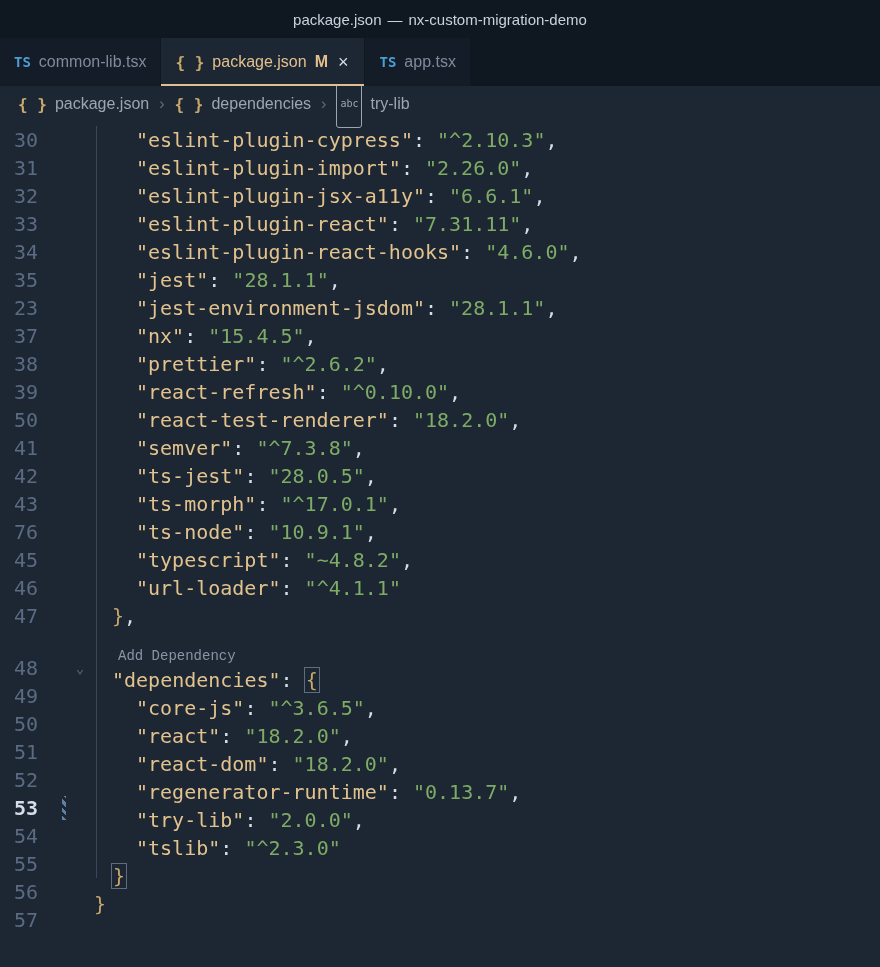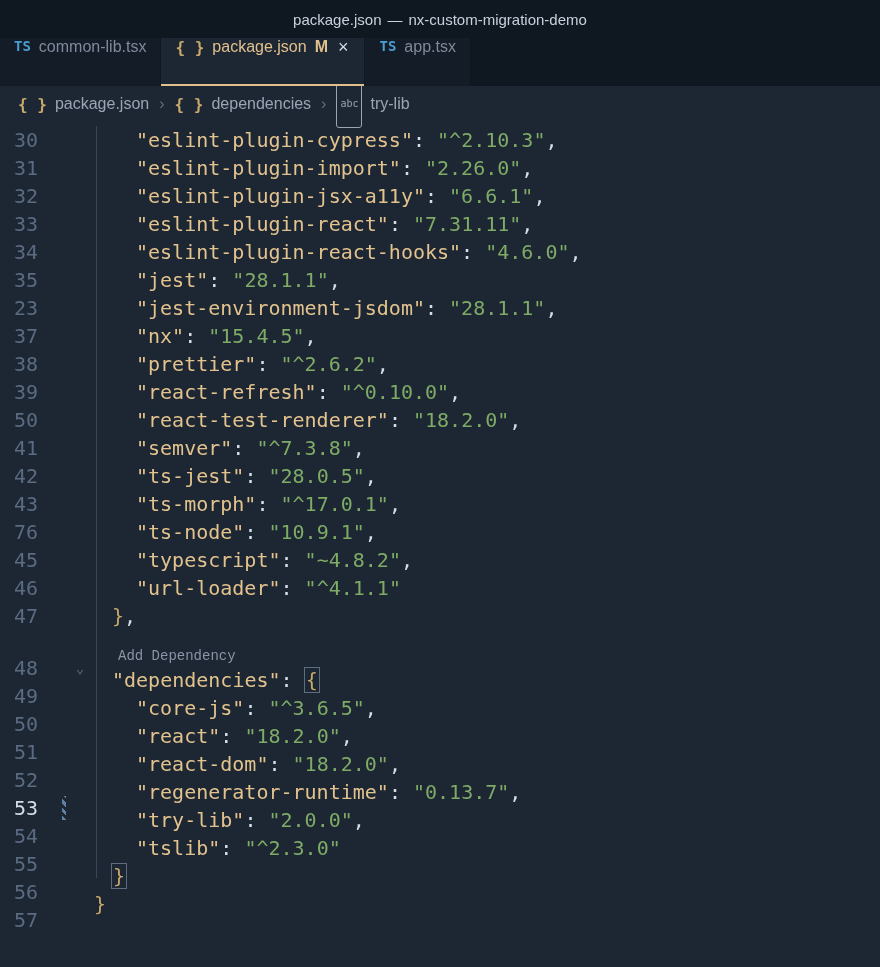--- a/index.html
+++ b/index.html
@@ -53,21 +53,21 @@
   
   .tab-bar {
     background: var(--bg-title);
     display:flex;
     height: 48px;
     font-family: -apple-system, BlinkMacSystemFont, "Segoe UI", sans-serif;
     font-size: 16px;
   }
   .tab {
     display:flex;
-    align-items:flex-start;
+    align-items:center;
     gap:8px;
     padding: 0 14px;
     background: #141c28;
     color: var(--muted);
     border-right: 1px solid var(--tab-border);
     cursor: pointer;
     position: relative;
     white-space: nowrap;
   }
   .tab.active {
@@ -128,21 +128,21 @@
   }
   .gutter {
     background: var(--bg-gutter);
     color: var(--line-num);
     text-align: center;
     padding: 4px 0 0 0;
     width: 70px;
     user-select: none;
   }
   .gutter .ln { padding-right: 18px; height: 28px; position:relative;}
-  .gutter .ln.hi { color: var(--line-num-hi); }
+  .gutter .ln.hi { color: var(--line-num-hi); font-weight: bold; }
   .gutter .ln.mod::before {
     content:"";
     position:absolute;
     right: 4px; top:2px; bottom:2px;
     width:4px;
     background: repeating-linear-gradient(45deg,#5f7fa3 0 3px,transparent 3px 6px);
   }
   .fold-col {
     width: 20px;
     padding-top:4px;

